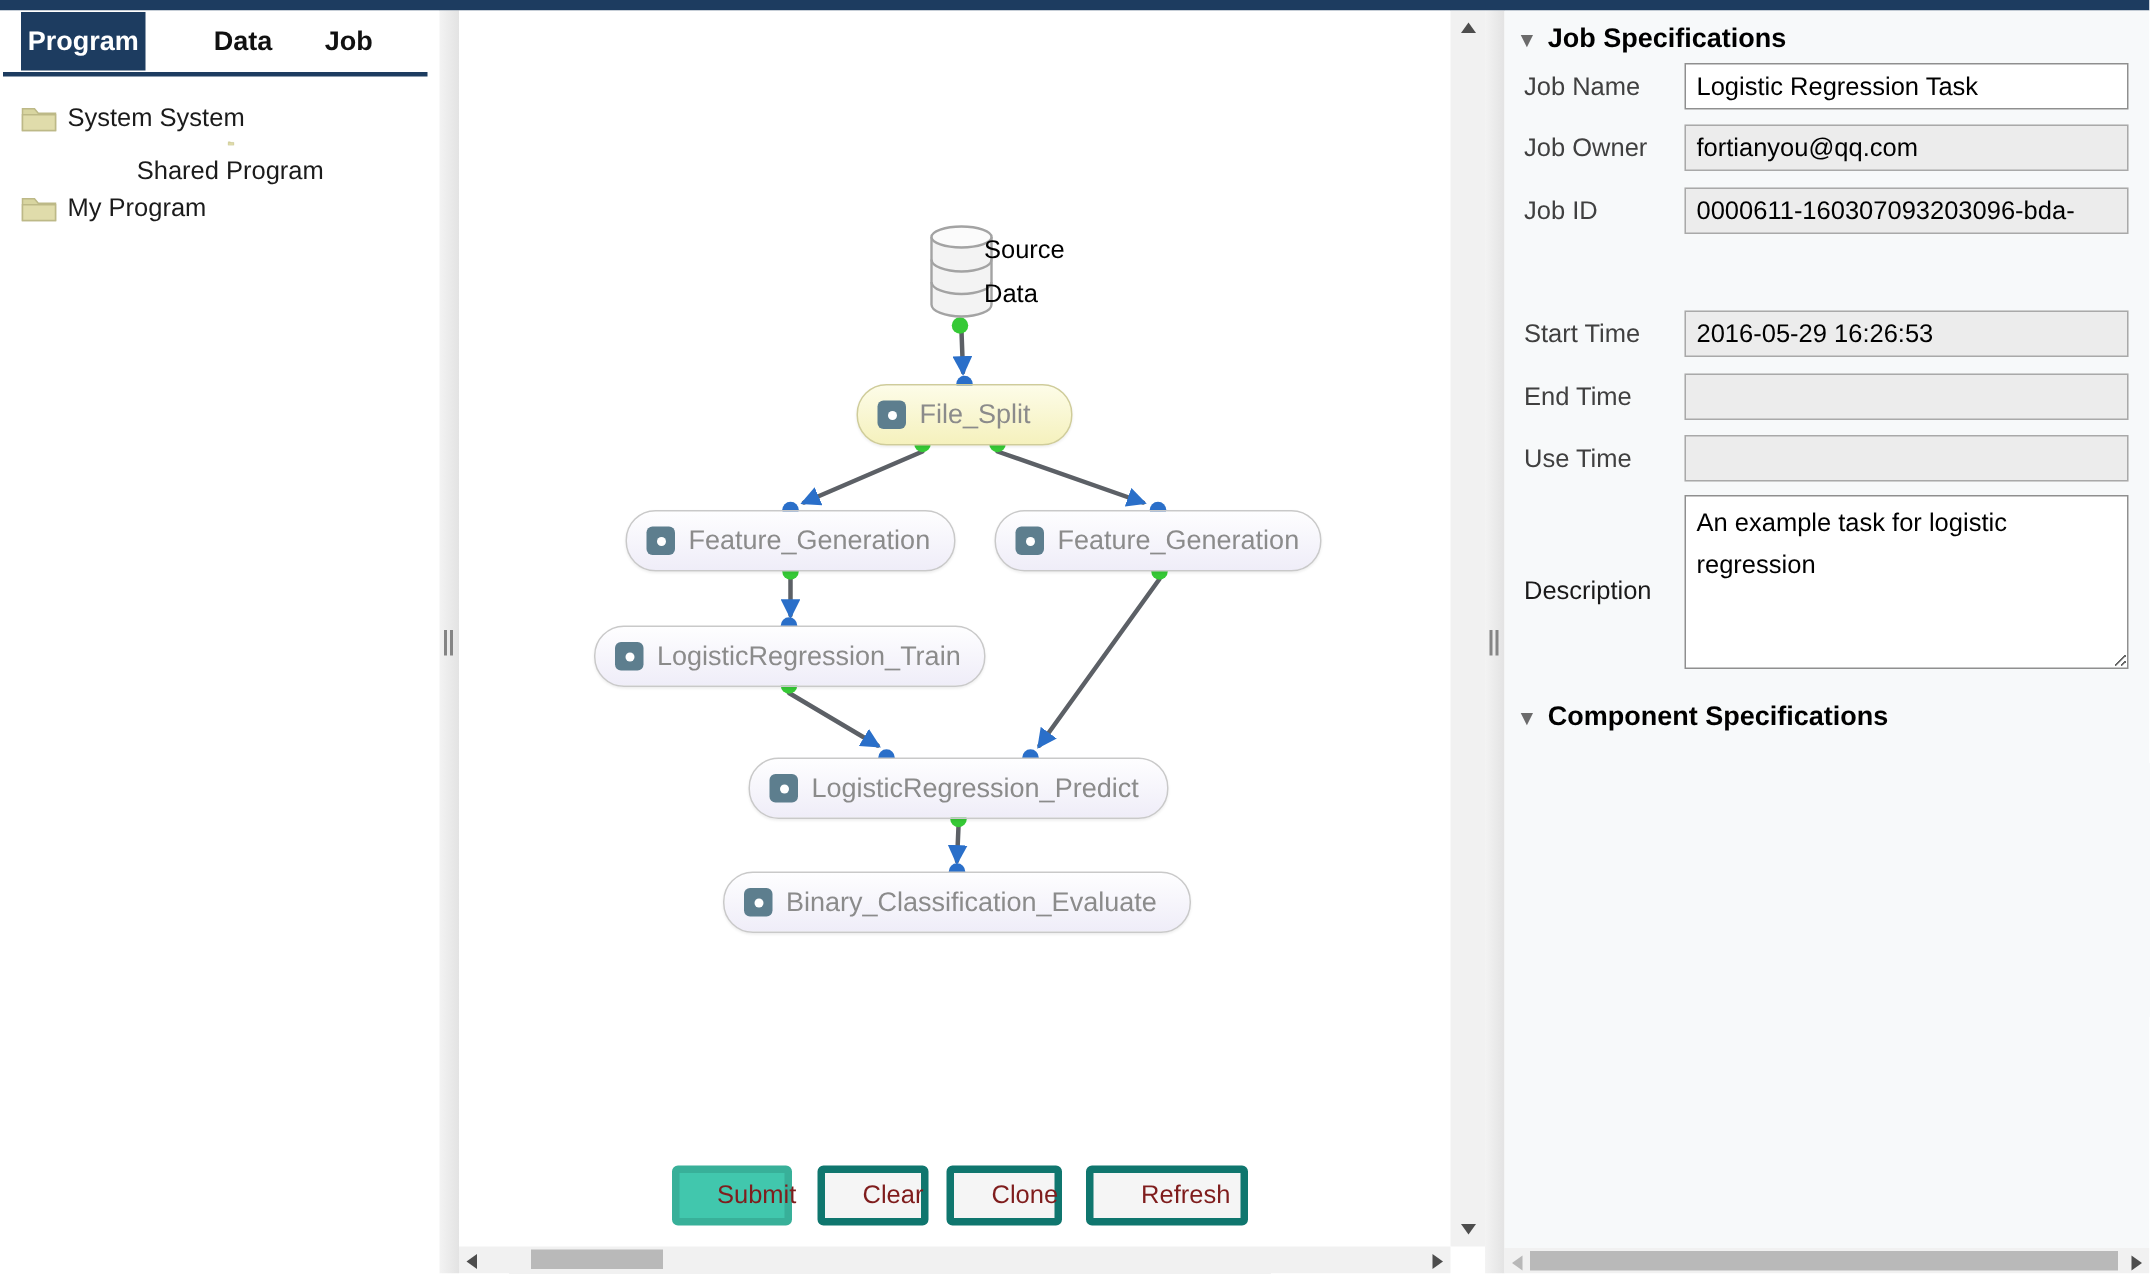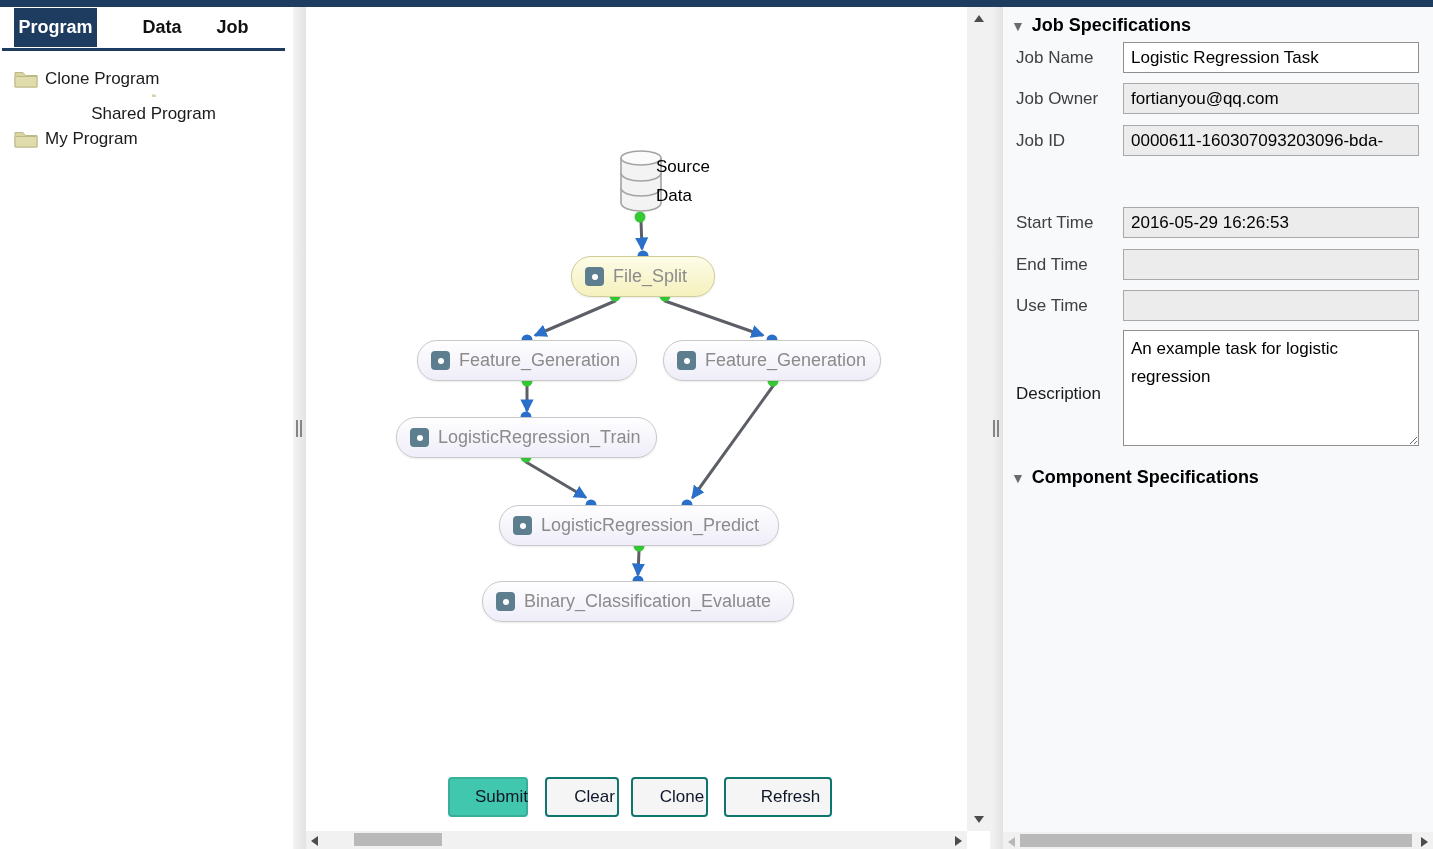--- a/index.html
+++ b/index.html
@@ -43,22 +43,22 @@
   .node.highlight { background:linear-gradient(#fdfce8,#f5f1bd); border-color:#cfcc9a; }
   .node-icon { width:19px; height:19px; border-radius:4px; background:#5d7e8e;
                display:flex; align-items:center; justify-content:center; flex:0 0 auto; }
   .node-icon .dot { width:6px; height:6px; border-radius:50%; background:#fff; }
   .node-label { font-size:18px; color:#8b8b8b; white-space:nowrap; }
 
   .source-label { left:350px; top:145px; font-size:17px; color:#000000; line-height:29px; }
 
   
   .btn { position:absolute; top:770px; height:40px; border-radius:4px; font-size:17px;
-         font-family:"Liberation Sans",sans-serif; color:#0f172a; cursor:pointer;
-         border:2px solid #0f766e; background:#f5f5f5;padding-left:25px; }
+         font-family:"Liberation Sans",sans-serif; color:#7f1d1d; cursor:pointer;
+         border:5px solid #0f766e; background:#f5f5f5;padding-left:25px; }
   .btn.primary { background:#41c7ad; border-color:#38b099; }
 
   
   .vscroll { left:967px; top:7px; width:23px; height:824px; background:#f1f1f1; }
   .hscroll { background:#f1f1f1; }
   .hscroll.canvas-h { left:306px; top:831px; width:661px; height:18px; }
   .hscroll.panel-h  { left:1003px; top:832px; width:430px; height:17px; }
   .thumb { position:absolute; top:2px; height:13px; background:#b9b9b9; }
   .tri { position:absolute; width:0; height:0; }
   .tri-up    { left:7px; top:8px;   border-left:5px solid transparent; border-right:5px solid transparent; border-bottom:7px solid #4d4d4d; }
@@ -93,21 +93,21 @@
   <div class="abs tab active" style="left:14px; top:1px; width:83px;">Program</div>
   <div class="abs tab plain" style="left:130px; top:1px; width:64px;">Data</div>
   <div class="abs tab plain" style="left:205px; top:1px; width:55px;">Job</div>
   <div class="abs tab-underline"></div>
 
   <div class="abs folder-item" style="top:57px;">
     <svg width="24" height="18" viewBox="0 0 24 18">
       <path d="M1,2.5 h8 l2.5,3 H23 V17 H1 Z" fill="#d8d5a0" stroke="#bdb987" stroke-width="1"></path>
       <path d="M1,6.5 H23 V17 H1 Z" fill="#e0dcab" stroke="#bdb987" stroke-width="1"></path>
     </svg>
-    <span>Clone Program</span>
+    <span>System System</span>
   </div>
   <div class="abs folder-item" style="top:87px;flex-direction:column;">
     <svg width="24" height="18" viewBox="0 0 24 18">
       <path d="M1,2.5 h8 l2.5,3 H23 V17 H1 Z" fill="#d8d5a0" stroke="#bdb987" stroke-width="1"></path>
       <path d="M1,6.5 H23 V17 H1 Z" fill="#e0dcab" stroke="#bdb987" stroke-width="1"></path>
     </svg>
     <span>Shared Program</span>
   </div>
   <div class="abs folder-item" style="top:117px;">
     <svg width="24" height="18" viewBox="0 0 24 18">

